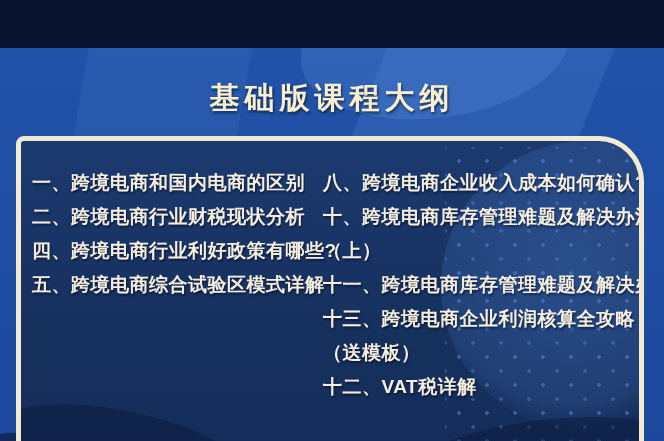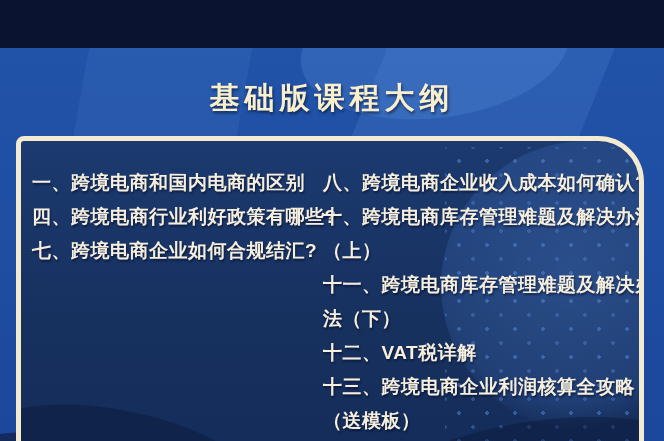--- a/index.html
+++ b/index.html
@@ -95,42 +95,44 @@
     <div class="panel-circle"></div>
     <div class="panel-dots"></div>
     <div class="panel-dark panel-dark-bl"></div>
     <div class="panel-dark panel-dark-br"></div>
 
     <div id="col-left" class="col col-left">
         <div class="item">
           <div class="line">一、跨境电商和国内电商的区别</div>
         </div>
         <div class="item">
+          <div class="line">二、跨境电商行业财税现状分析</div>
+        </div>
+        <div class="item">
           <div class="line">四、跨境电商行业利好政策有哪些?</div>
         </div>
         <div class="item">
+          <div class="line">五、跨境电商综合试验区模式详解</div>
         </div>
         <div class="item">
-          <div class="line">七、跨境电商企业如何合规结汇?</div>
         </div>
       </div>
     <div id="col-right" class="col col-right">
         <div class="item">
           <div class="line">八、跨境电商企业收入成本如何确认?</div>
         </div>
         <div class="item">
           <div class="line">十、跨境电商库存管理难题及解决办法</div>
           <div class="line">（上）</div>
         </div>
         <div class="item">
           <div class="line">十一、跨境电商库存管理难题及解决办</div>
-          <div class="line">法（下）</div>
-        </div>
-        <div class="item">
-          <div class="line">十二、VAT税详解</div>
         </div>
         <div class="item">
           <div class="line">十三、跨境电商企业利润核算全攻略</div>
           <div class="line">（送模板）</div>
+        </div>
+        <div class="item">
+          <div class="line">十二、VAT税详解</div>
         </div>
       </div>
   </div>
 </div>
 
 </body></html>

